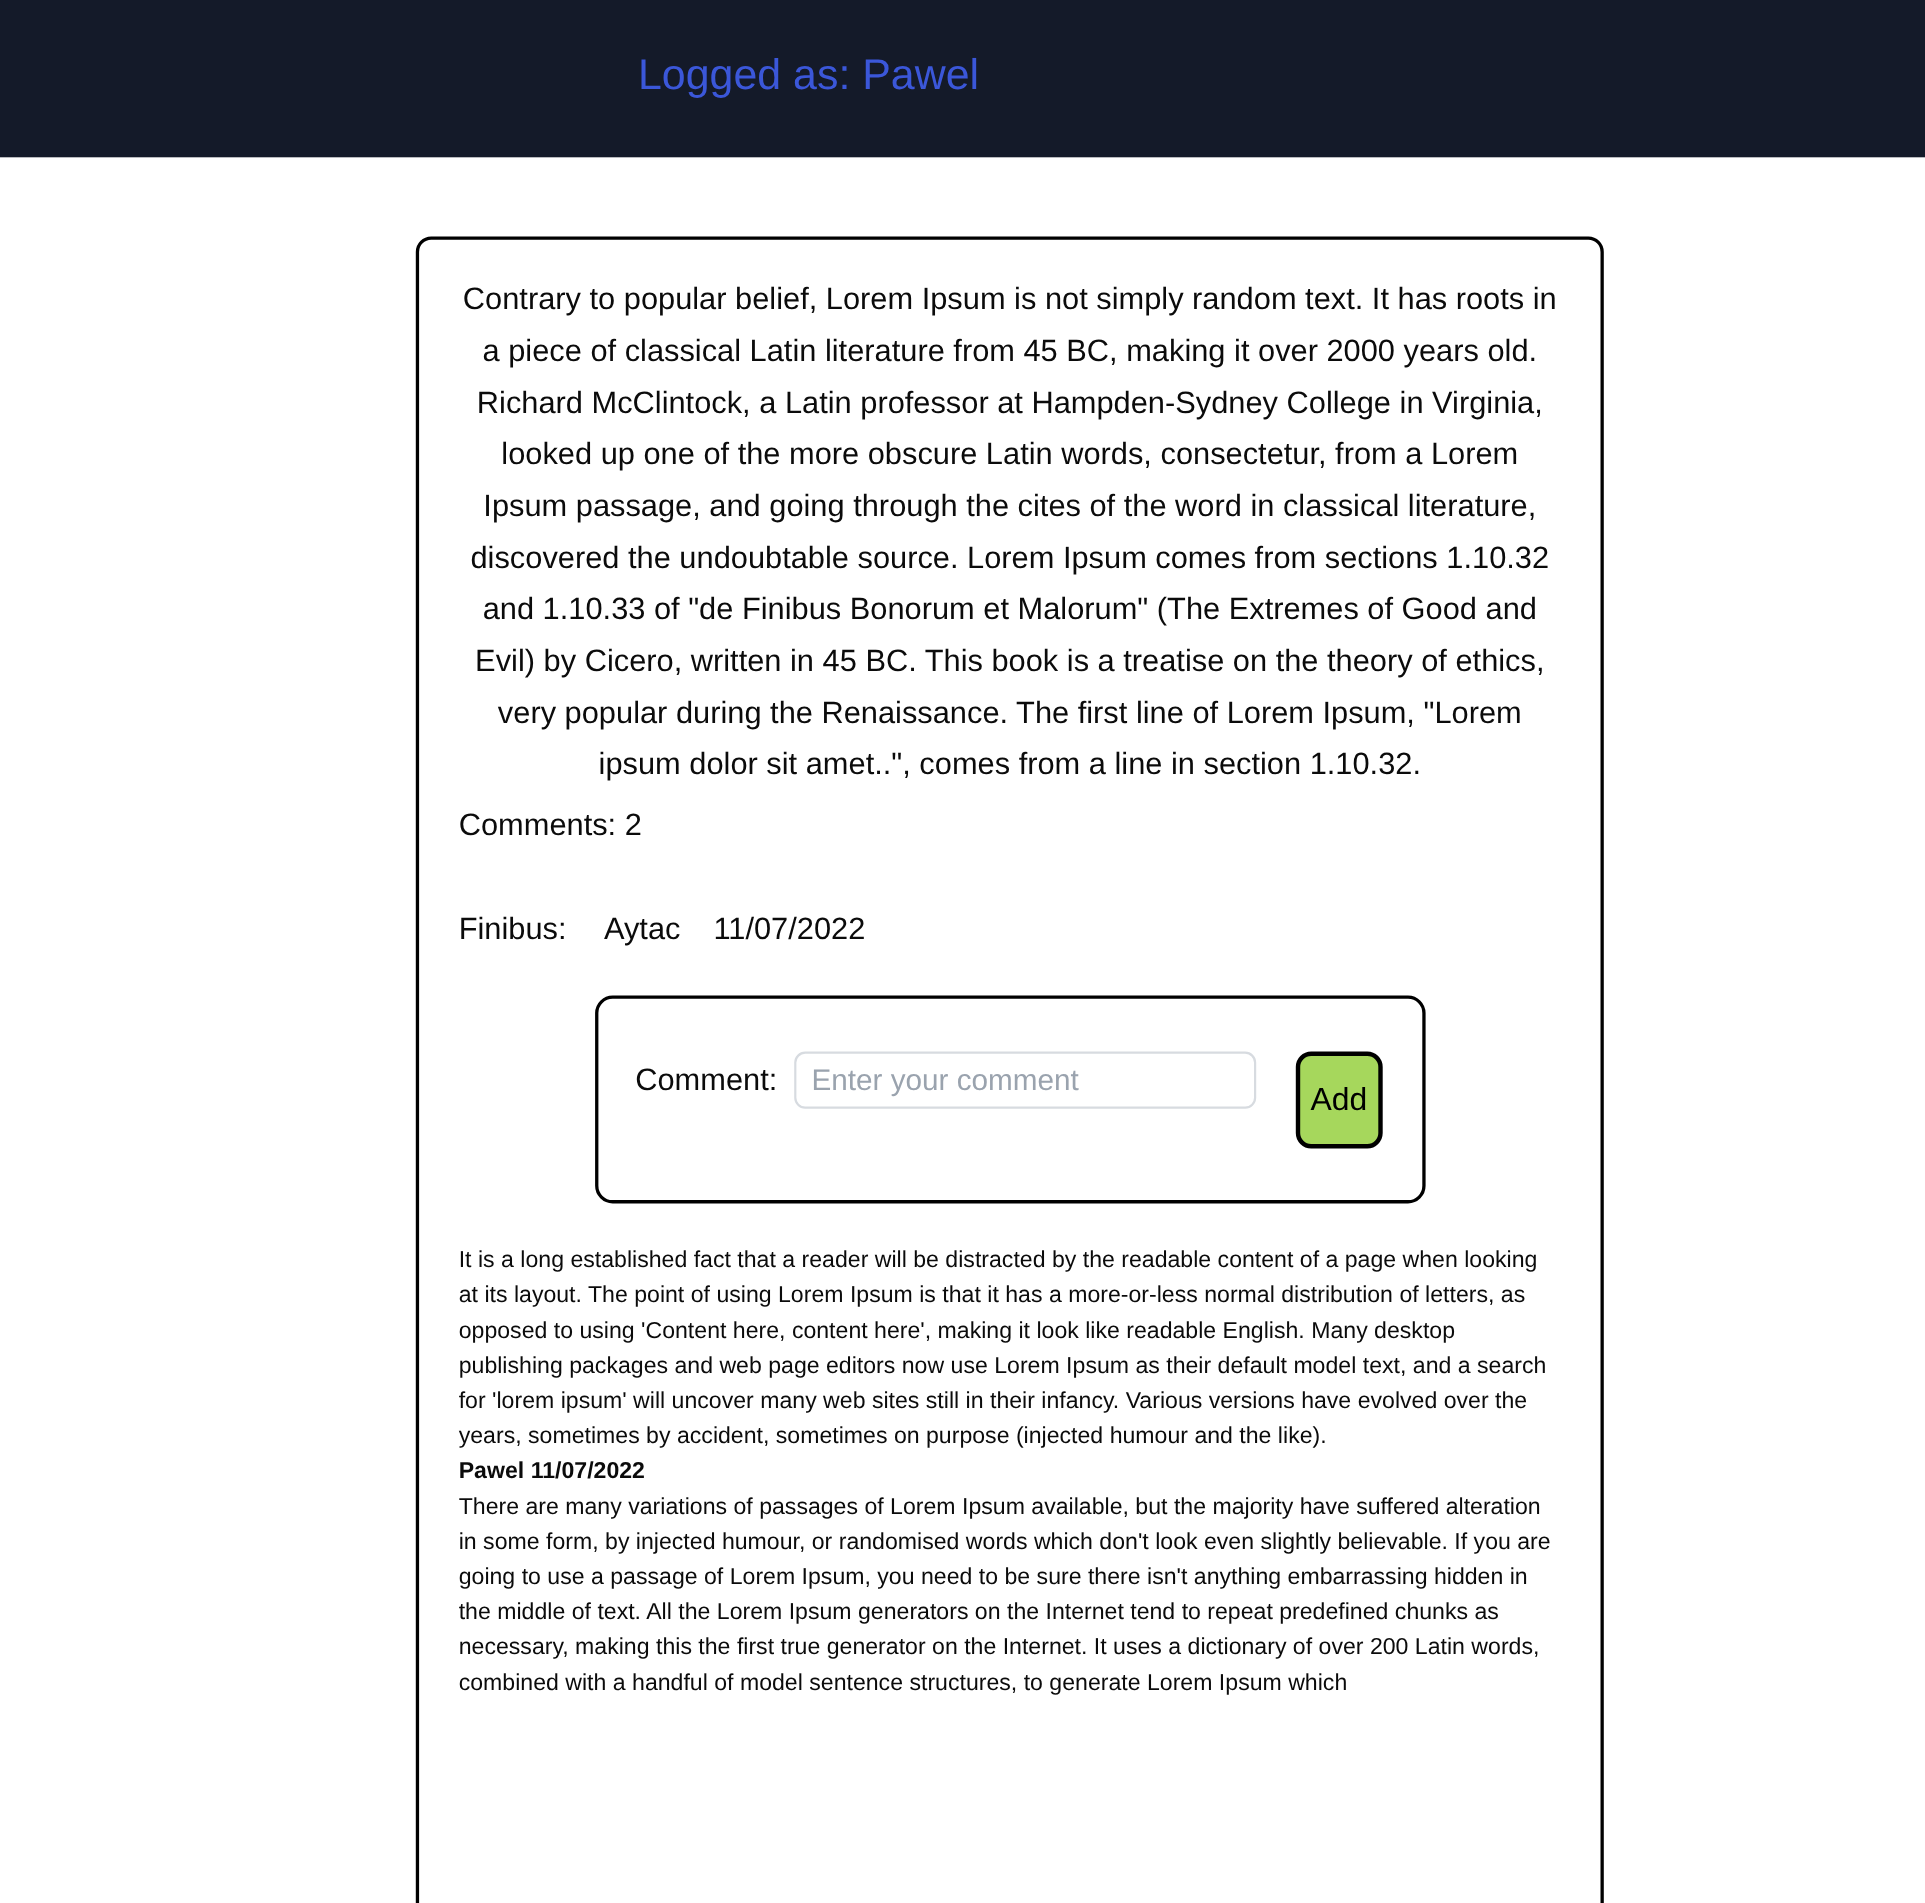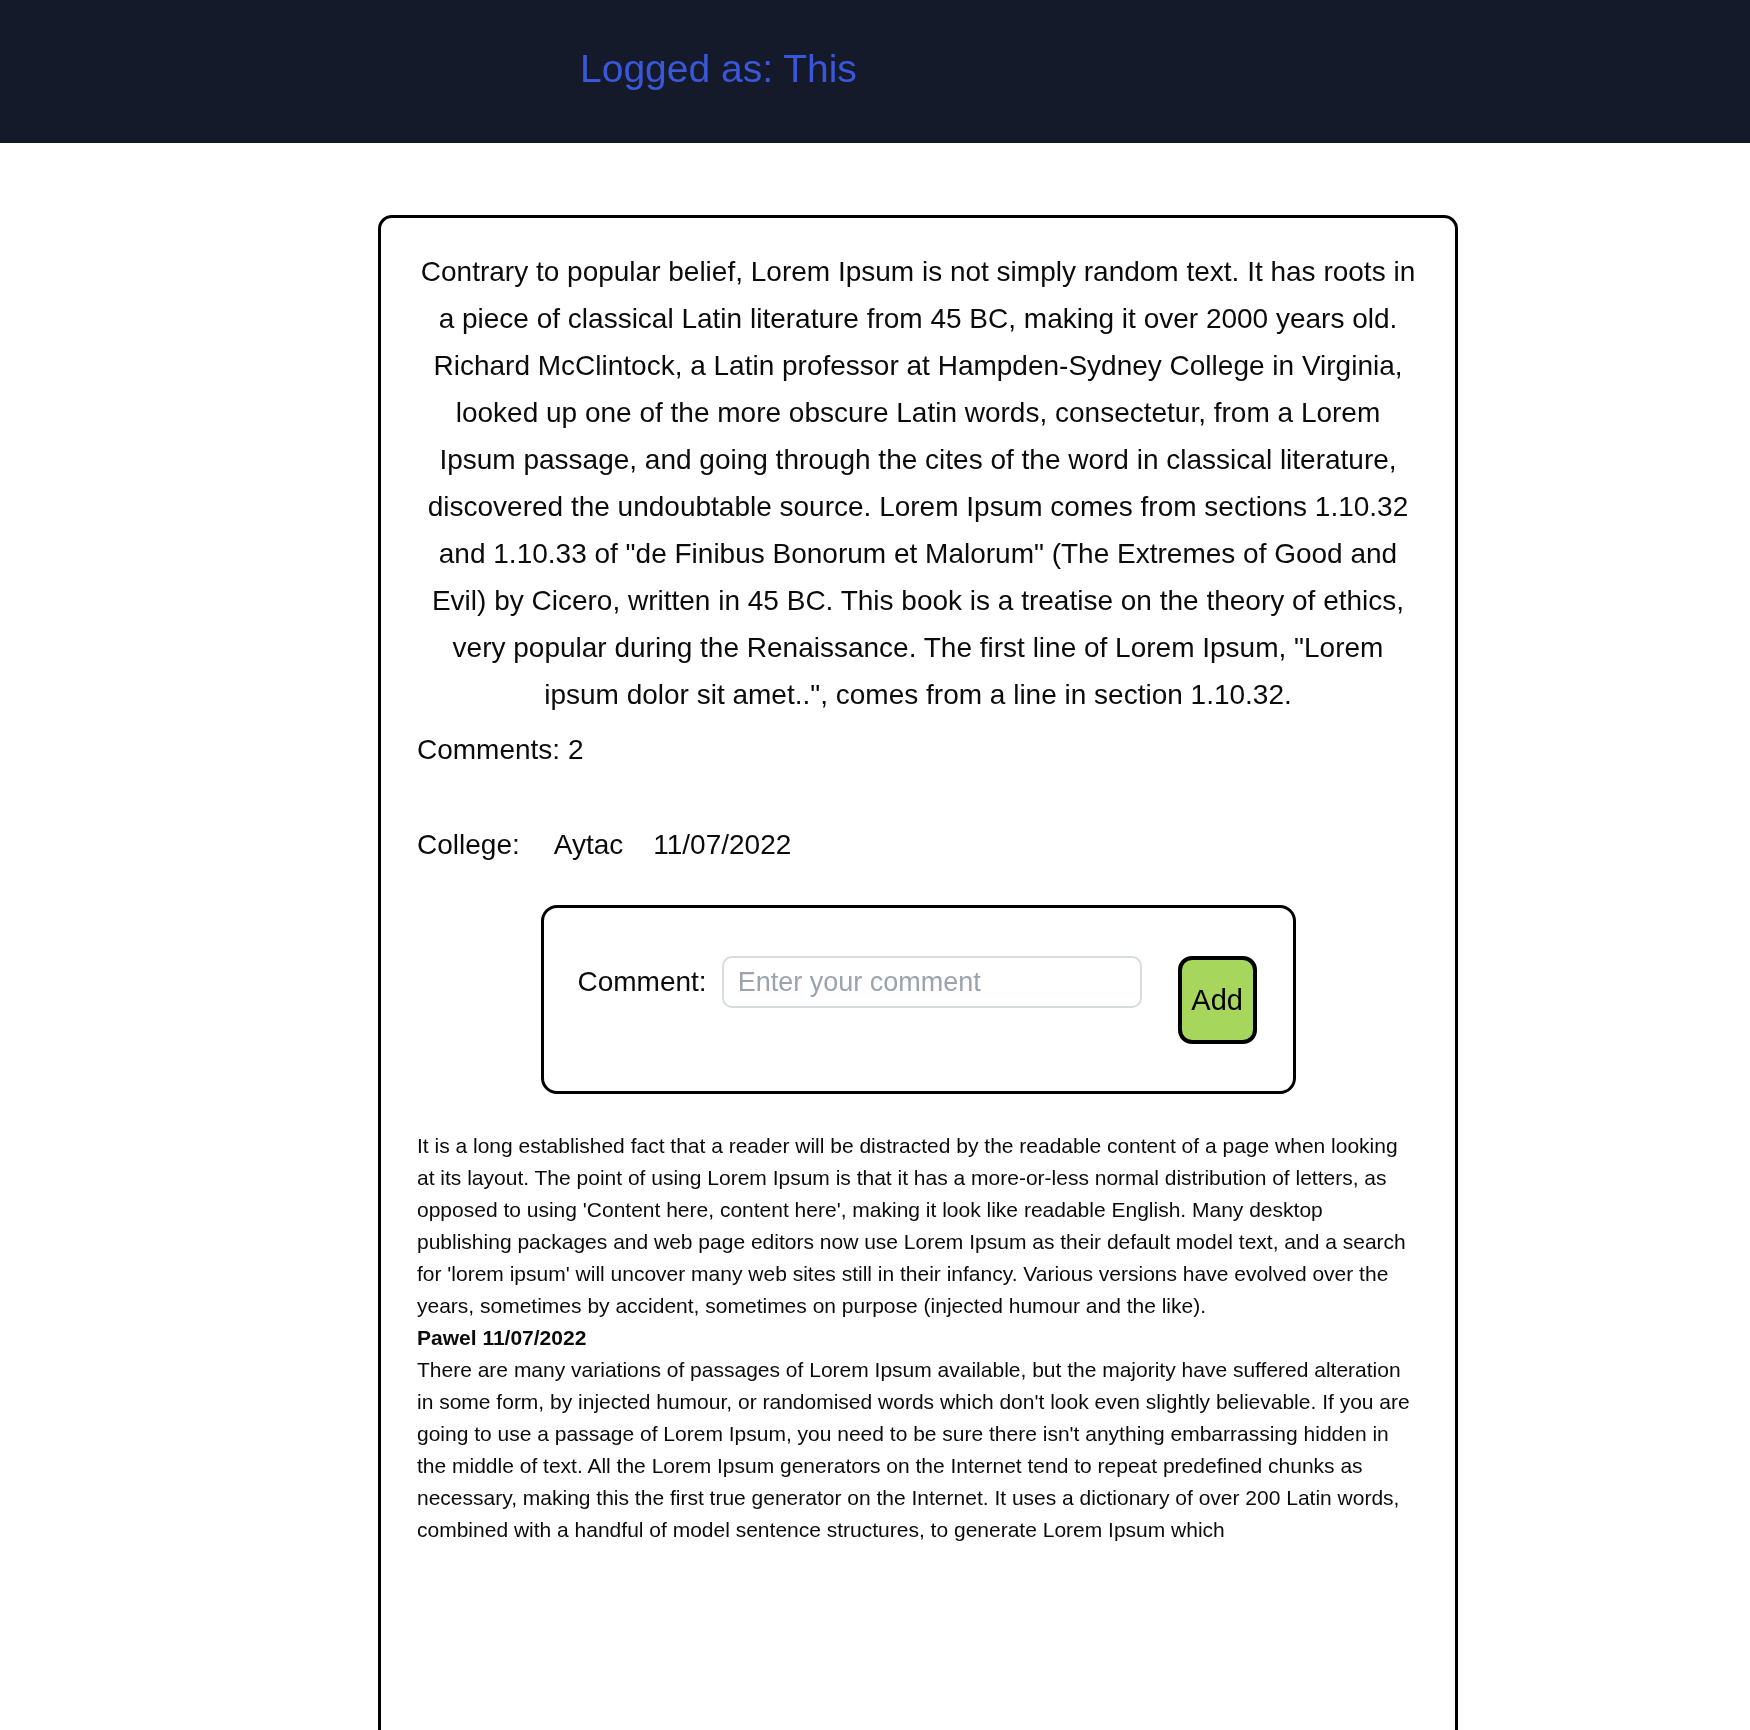--- a/index.html
+++ b/index.html
@@ -131,32 +131,32 @@
     margin: 0;
   }
   .comment2-head {
     font-weight: bold;
   }
 </style>
 </head>
 <body>
 
 <header class="app-header">
-  <a class="logged-status" href="#">Logged as: This</a>
+  <a class="logged-status" href="#">Logged as: Pawel</a>
 </header>
 
 <main class="post-card">
 
 
   <p class="post-body">Contrary to popular belief, Lorem Ipsum is not simply random text. It has roots in a piece of classical Latin literature from 45 BC, making it over 2000 years old. Richard McClintock, a Latin professor at Hampden-Sydney College in Virginia, looked up one of the more obscure Latin words, consectetur, from a Lorem Ipsum passage, and going through the cites of the word in classical literature, discovered the undoubtable source. Lorem Ipsum comes from sections 1.10.32 and 1.10.33 of "de Finibus Bonorum et Malorum" (The Extremes of Good and Evil) by Cicero, written in 45 BC. This book is a treatise on the theory of ethics, very popular during the Renaissance. The first line of Lorem Ipsum, "Lorem ipsum dolor sit amet..", comes from a line in section 1.10.32.</p>
 
   <p class="comments-count">Comments: 2</p>
 
   <div class="comment-head">
-    <span>College:</span><span class="author">Aytac</span><span class="date">11/07/2022</span>
+    <span>Finibus:</span><span class="author">Aytac</span><span class="date">11/07/2022</span>
   </div>
 
   <form class="comment-form">
     <label class="comment-label">Comment:</label>
     <input class="comment-input" type="text" value="" placeholder="Enter your comment" style="">
     <button class="add-btn" type="button">Add</button>
   </form>
 
   <div class="comments-list">
     <p>It is a long established fact that a reader will be distracted by the readable content of a page when looking at its layout. The point of using Lorem Ipsum is that it has a more-or-less normal distribution of letters, as opposed to using 'Content here, content here', making it look like readable English. Many desktop publishing packages and web page editors now use Lorem Ipsum as their default model text, and a search for 'lorem ipsum' will uncover many web sites still in their infancy. Various versions have evolved over the years, sometimes by accident, sometimes on purpose (injected humour and the like).</p>

